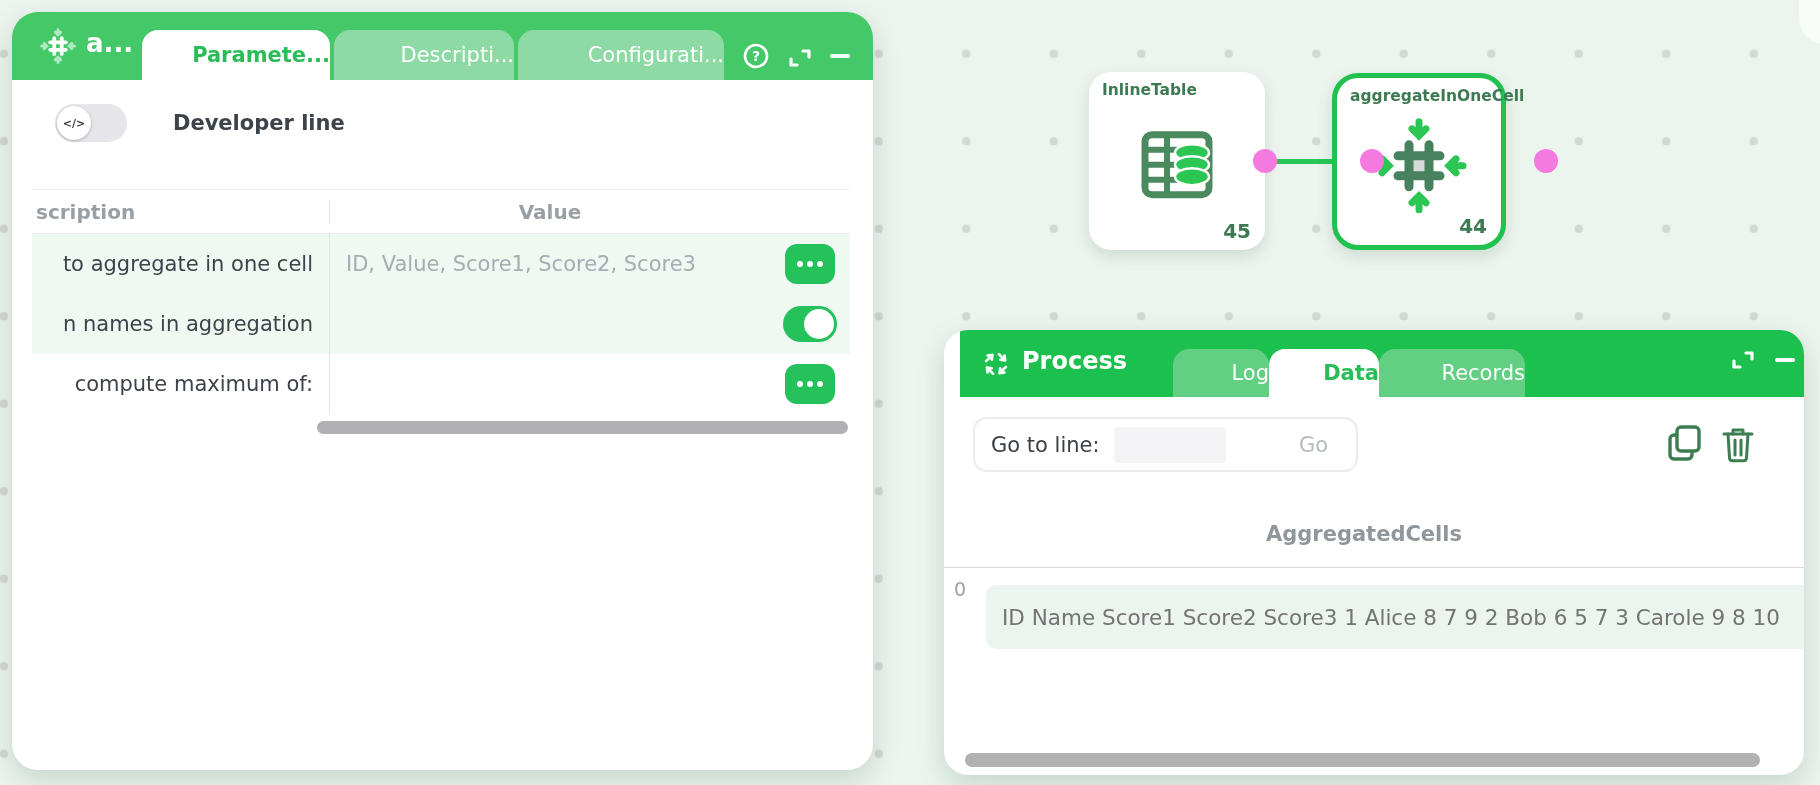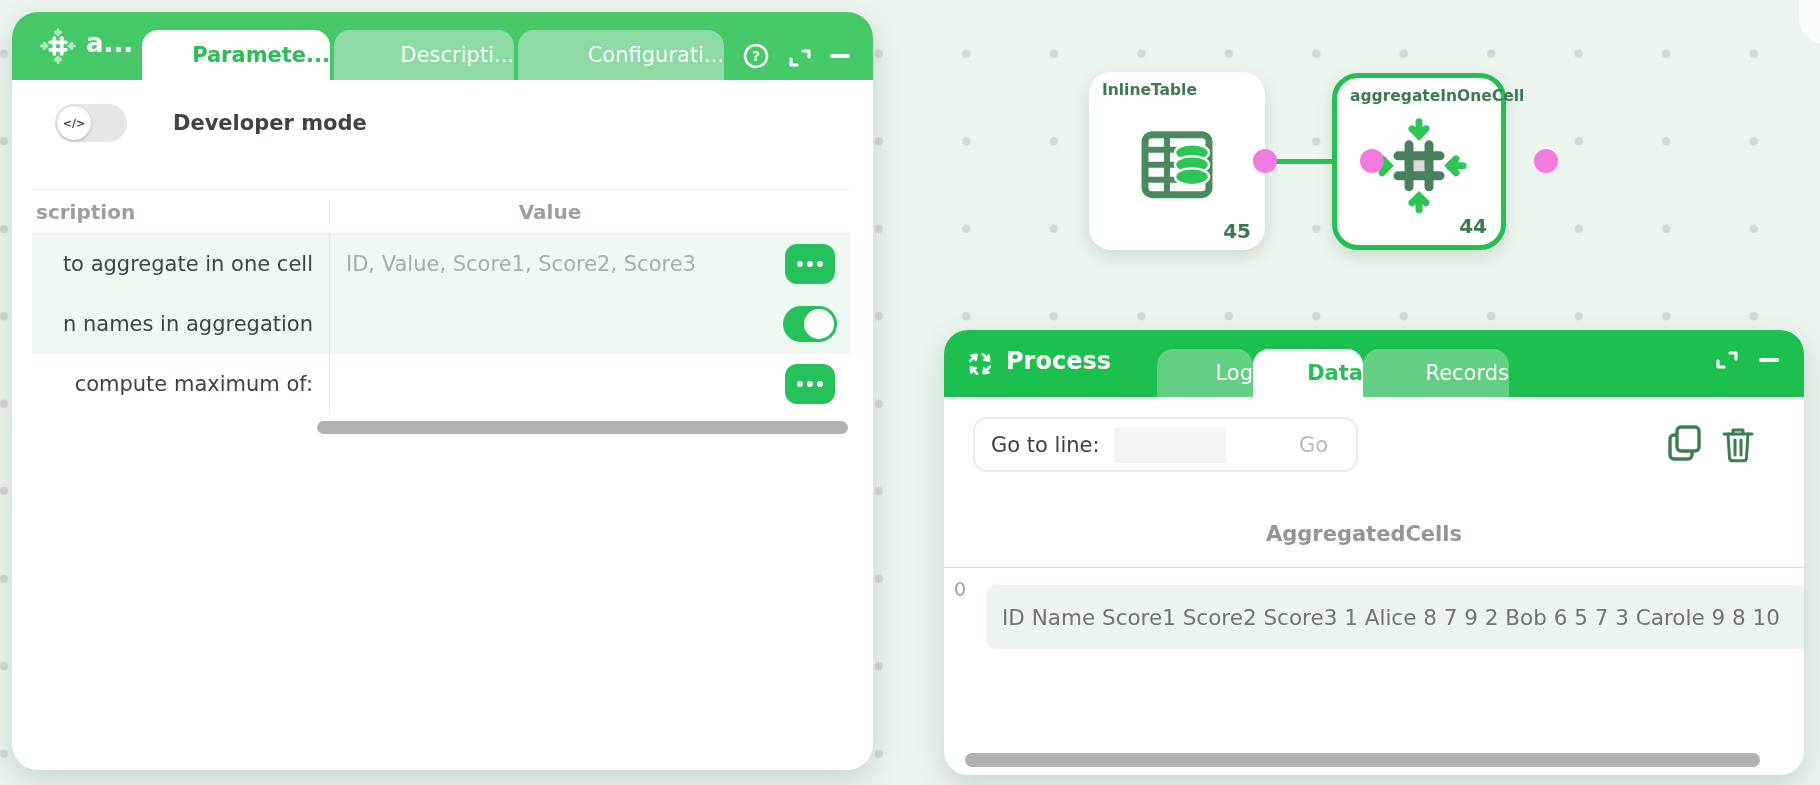--- a/index.html
+++ b/index.html
@@ -61,21 +61,21 @@
   .node{background:#fff;border-radius:22px;box-shadow:0 6px 16px rgba(45,95,65,.16);cursor:pointer;}
   .node1{left:1089px;top:72px;width:176px;height:178px;}
   .node2{left:1332px;top:73px;width:174px;height:177px;border:5px solid #21c14f;box-sizing:border-box;border-radius:26px;}
   .node-label{position:absolute;left:13px;top:9px;font-size:15.5px;font-weight:bold;color:#3d7a52;white-space:nowrap;}
   .node-badge{position:absolute;right:14px;bottom:7px;font-size:20px;font-weight:bold;color:#3d7a52;}
   .node-ico{position:absolute;left:50%;top:50%;transform:translate(-50%,-46%);}
 
   
   .proc-panel{left:944px;top:330px;width:860px;height:445px;background:#fff;border-radius:24px;overflow:hidden;
     box-shadow:0 10px 28px rgba(45,95,65,.20);}
-  .proc-header{position:absolute;left:0;top:0;right:0;height:67px;background:#1cc04e;}
+  .proc-header{position:absolute;left:16px;top:0;right:0;height:67px;background:#1cc04e;}
   .proc-title{position:absolute;left:62px;top:17px;color:#fff;font-size:24px;font-weight:bold;}
   .cycle-ico{position:absolute;left:22px;top:20px;width:28px;height:28px;}
   .d-tab1{left:213px;width:96px;}
   .d-tab2{left:309px;width:110px;}
   .d-tab3{left:419px;width:146px;}
   .proc-header .tab{height:48px;font-size:21px;}
   .proc-header .tab.inactive{background:#62cf83;}
   .proc-expand{left:769px;top:16px;}
   .proc-min{left:811px;top:16px;}
 
@@ -183,21 +183,21 @@
     </svg>
     <svg class="hdr-ico p-min" viewBox="0 0 28 28">
       <line x1="6" y1="14" x2="22" y2="14" stroke="#fff" stroke-width="4" stroke-linecap="round"></line>
     </svg>
   </div>
 
   <div class="dev-row">
     <div class="toggle-off">
       <div class="knob">&lt;/&gt;</div>
     </div>
-    <span class="dev-label">Developer mode</span>
+    <span class="dev-label">Developer line</span>
   </div>
 
   <div class="ptable">
     <div class="thead">
       <div class="col-label">scription</div>
       <div class="col-value">Value</div>
       <div class="col-action"></div>
     </div>
     <div class="prow mint">
       <div class="col-label">to aggregate in one cell</div>

